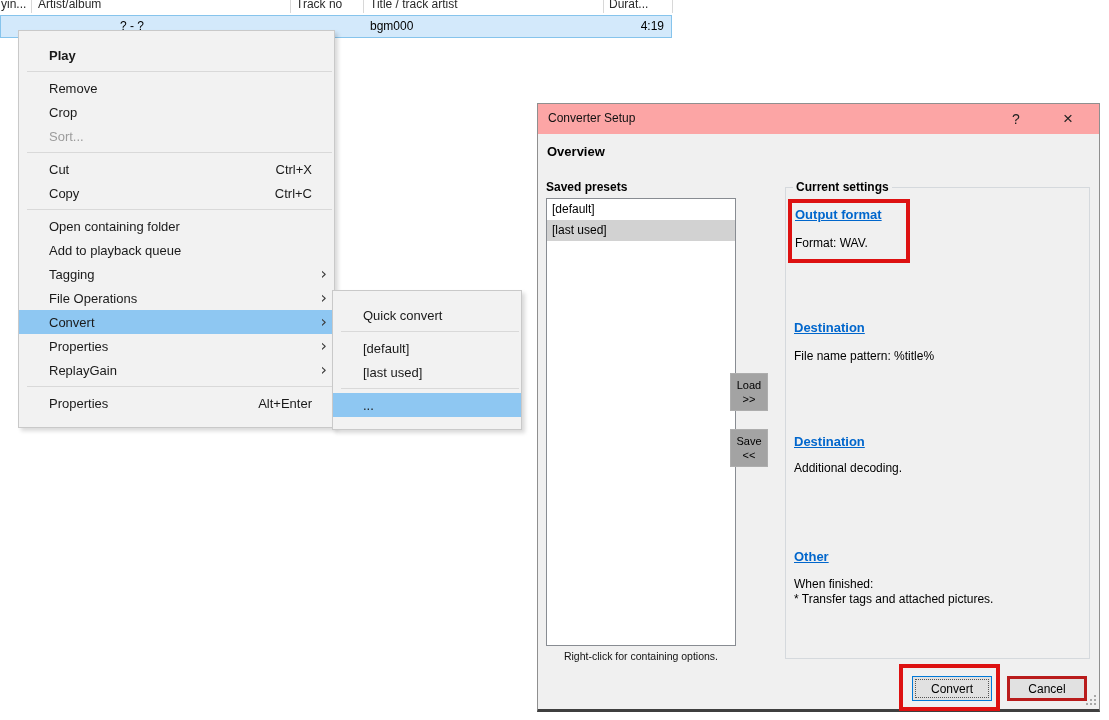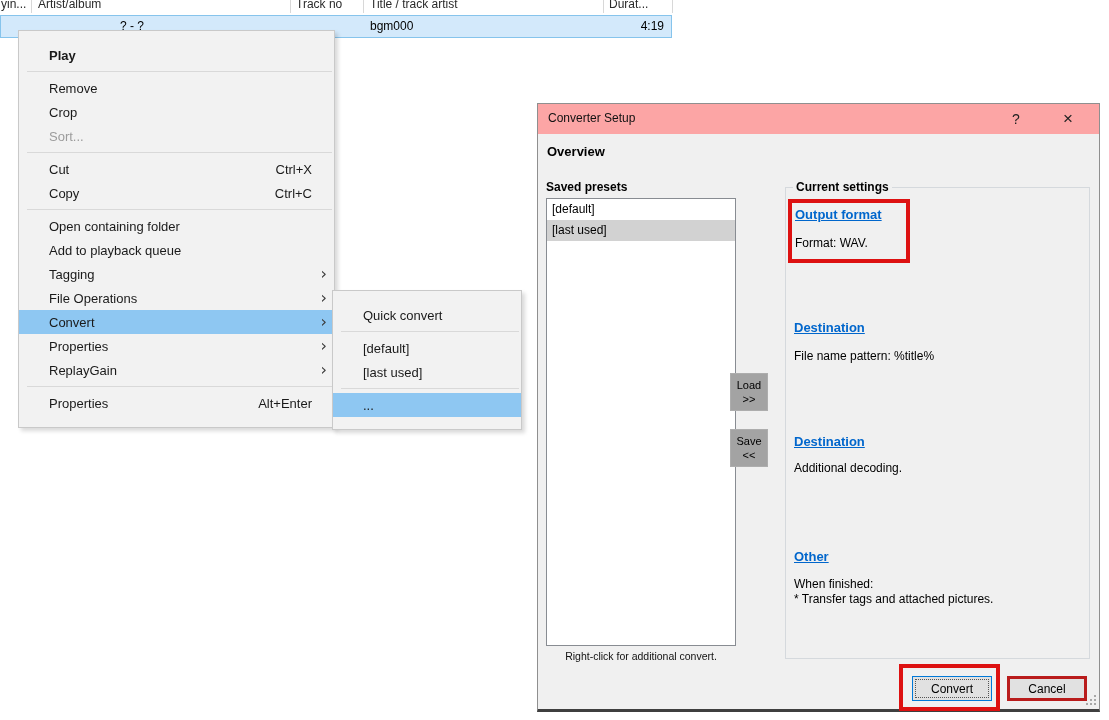--- a/index.html
+++ b/index.html
@@ -174,21 +174,21 @@
         </span>
     </div>
 
     <div class="overview">Overview</div>
     <div class="presets-label">Saved presets</div>
 
     <div class="listbox">
       <div class="list-item">[default]</div>
       <div class="list-item selected">[last used]</div>
     </div>
-    <div class="hint">Right-click for additional convert.</div>
+    <div class="hint">Right-click for containing options.</div>
 
     <div class="side-btn" id="load-btn">
       <div>Load</div>
       <div>&gt;&gt;</div>
     </div>
     <div class="side-btn" id="save-btn">
       <div>Save</div>
       <div>&lt;&lt;</div>
     </div>
 

